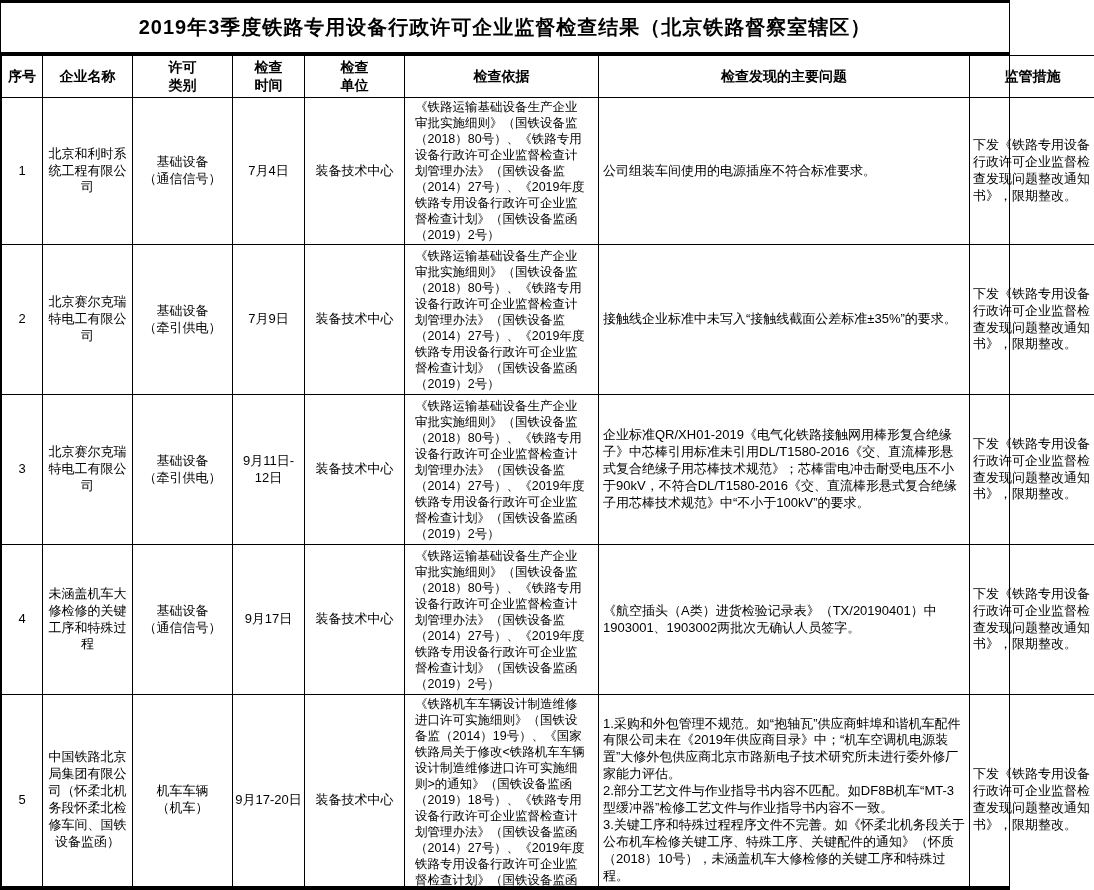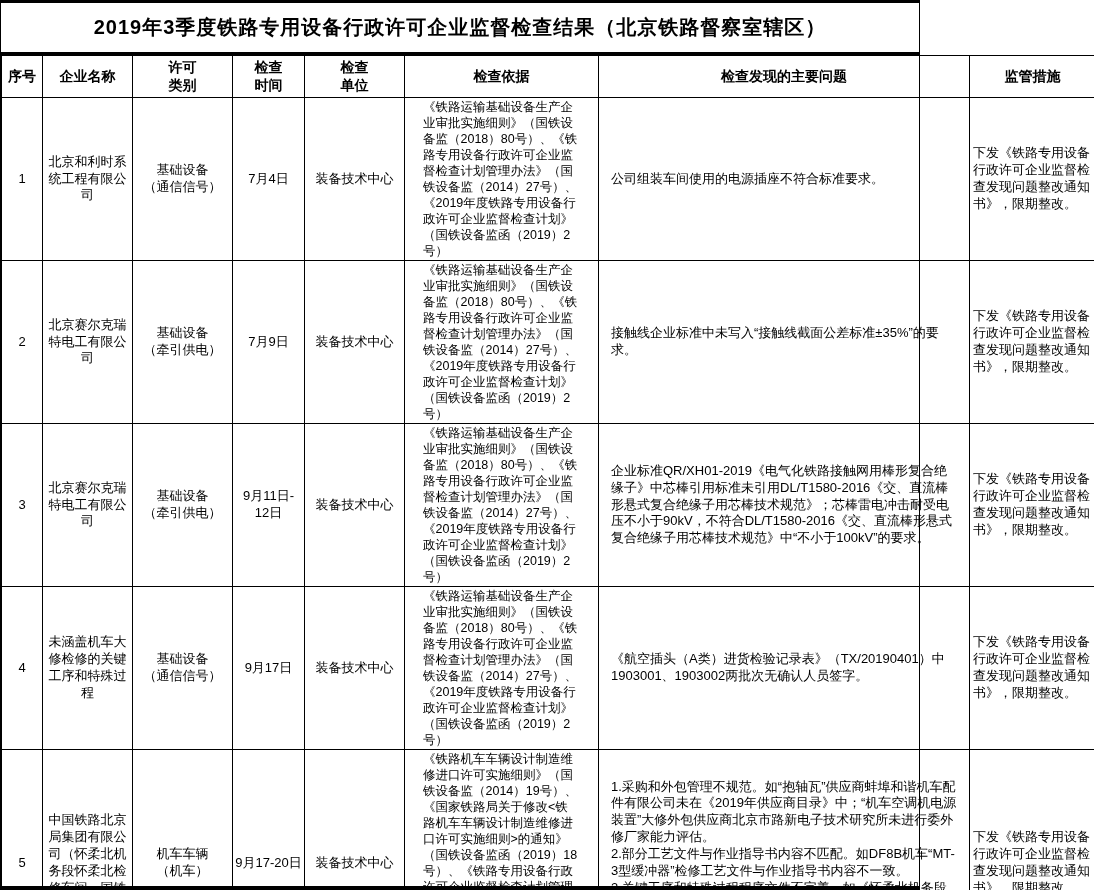--- a/index.html
+++ b/index.html
@@ -1,39 +1,39 @@
 <!DOCTYPE html>
 <html><head>
 <meta charset="utf-8">
 <style>
   html,body { margin:0; padding:0; background:#fff; }
   .doc {
-    width:920px; height:890px; box-sizing:border-box;
+    width:1010px; height:890px; box-sizing:border-box;
     border-left:1px solid #000; border-right:1px solid #000;
     border-top:3px solid #000; border-bottom:4px solid #000;
     font-family:"Liberation Sans", sans-serif; color:#000; background:#fff;
   }
   .title-bar {
     height:49px; border-bottom:3px solid #000;
     display:flex; align-items:center; justify-content:center;
     font-size:20px; font-weight:bold; letter-spacing:1px;
   }
   table { border-collapse:collapse; table-layout:fixed; width:100%; }
   th, td { border:1px solid #000; vertical-align:middle; overflow:hidden; box-sizing:border-box; }
   thead tr { height:42px; }
   th { font-size:14px; font-weight:bold; white-space:pre-line; line-height:1.25; padding:1px; text-align:center; }
   td { font-size:13px; line-height:1.3; }
   tbody tr:nth-child(1){ height:138px; }
   tbody tr:nth-child(2){ height:150px; }
   tbody tr:nth-child(3){ height:150px; }
   tbody tr:nth-child(4){ height:150px; }
   tbody tr:nth-child(5){ height:203px; }
   .c-seq, .c-company, .c-category, .c-date, .c-unit { text-align:center; padding:2px; }
-  .c-basis { text-align:left; padding:1px 18px; font-size:12.5px; line-height:1.28; }
-  .c-problems { text-align:left; padding:2px 12px; }
+  .c-basis { text-align:left; padding:1px 10px; font-size:12.5px; line-height:1.28; }
+  .c-problems { text-align:left; padding:2px 4px; }
   .c-measures { text-align:left; padding:2px 3px;margin-left:44px; }
   .pre { white-space:pre-line; }
 </style>
 </head>
 <body>
 
 <div class="doc">
   <div class="title-bar">2019年3季度铁路专用设备行政许可企业监督检查结果（北京铁路督察室辖区）</div>
 
   <table>

